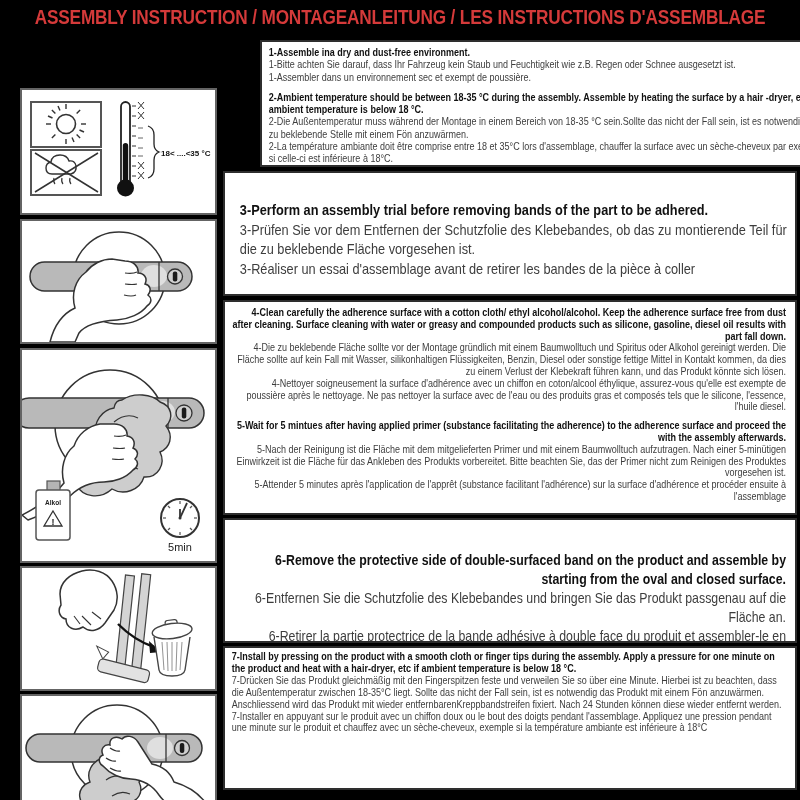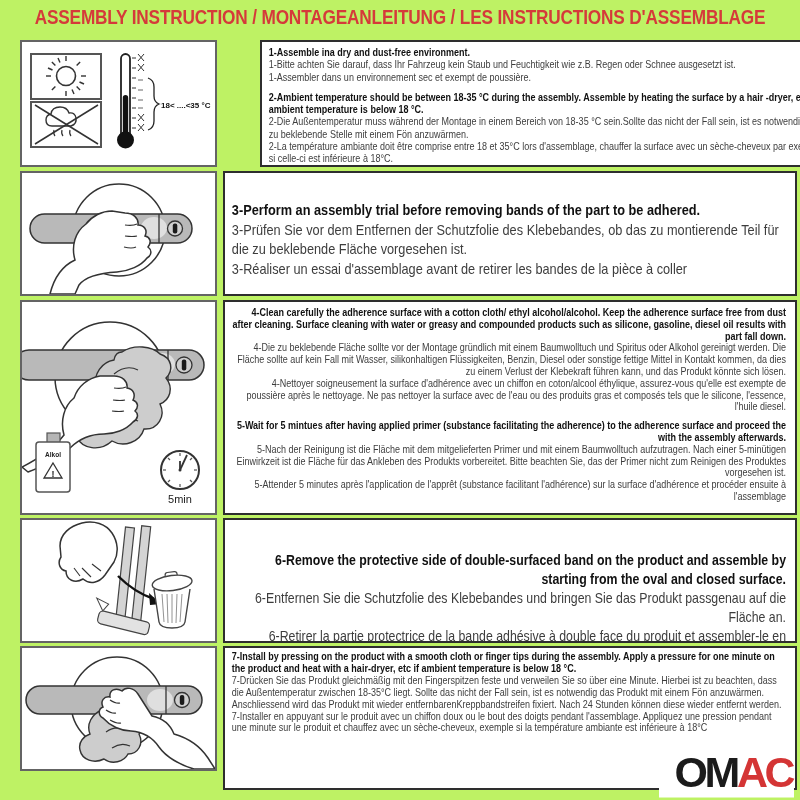--- a/index.html
+++ b/index.html
@@ -1,24 +1,24 @@
 <!DOCTYPE html>
 <html><head>
 <meta charset="utf-8">
 <style>
   html,body{margin:0;padding:0;background:#ffffff;}
   body{font-family:"Liberation Sans","DejaVu Sans",sans-serif;}
-  .page{position:relative;width:800px;height:800px;background:#bef264;overflow:hidden;}
+  .page{position:relative;width:800px;height:800px;background:#000000;overflow:hidden;}
 
   .title{position:absolute;top:5px;left:50%;transform:translateX(-50%) scaleX(0.82);
          transform-origin:center top;white-space:nowrap;font-size:21px;font-weight:700;
          letter-spacing:-0.2px;color:#d53a3a;}
 
   .lbox{position:absolute;left:20px;width:197px;background:#fff;
-        border:2px solid #646464;box-sizing:border-box;overflow:hidden;}
+        border:2px solid #646464;box-sizing:border-box;overflow:hidden;margin-top:48px;}
   .rbox{position:absolute;left:223px;width:574px;background:#fff;
         border:2px solid #2e2e2e;box-sizing:border-box;overflow:hidden;}
 
   .txt{width:652px;transform:scaleX(0.85);transform-origin:0 0;color:#3d3d3d;}
   .txt p{margin:0;}
   .txt .en{font-weight:700;color:#111;}
   .step{margin-bottom:8px;}
   .step:last-child{margin-bottom:0;}
 
   .fs-small .txt{font-size:10.6px;line-height:12.3px;padding:4px 0 0 8px;}
@@ -139,21 +139,21 @@
                  C111,40 117,45 116,52 C122,52 126,57 123,63 C128,64 130,69 126,74
                  C130,77 130,82 125,85 C119,93 107,98 95,99 C79,100 63,104 57,112 L53,121 Z" fill="#fff" stroke="#333" stroke-width="1.5"></path>
         <g fill="none" stroke="#333" stroke-width="1.2">
           <path d="M103,52 q8,1 12,-1"></path>
             <path d="M103,63 q8,1 12,0"></path>
             <path d="M102,74 q8,2 12,0"></path>
         </g>
       </g>
     </svg>
   </div>
-  <div class="rbox fs-big" style="top:171px;height:125px;">
+  <div class="rbox fs-big" style="top:171px;height:125px;padding-left:8px;">
     <div class="txt">
       <div class="step">
         <p class="en">3-Perform an assembly trial before removing bands of the part to be adhered.</p>
         <p>3-Prüfen Sie vor dem Entfernen der Schutzfolie des Klebebandes, ob das zu montierende Teil für die zu beklebende Fläche vorgesehen ist.</p>
         <p>3-Réaliser un essai d'assemblage avant de retirer les bandes de la pièce à coller</p>
       </div>
     </div>
   </div>
 
   <div class="lbox" style="top:300px;height:215px;">
@@ -313,17 +313,14 @@
   <div class="rbox fs-small5" style="top:646px;height:144px;">
     <div class="txt">
       <div class="step">
         <p class="en">7-Install by pressing on the product with a smooth cloth or finger tips during the assembly. Apply a pressure for one minute on the product and heat with a hair-dryer, etc if ambient temperature is below 18 °C.</p>
         <p>7-Drücken Sie das Produkt gleichmäßig mit den Fingerspitzen feste und verweilen Sie so über eine Minute. Hierbei ist zu beachten, dass die Außentemperatur zwischen 18-35°C liegt. Sollte das nicht der Fall sein, ist es notwendig das Produkt mit einem Fön anzuwärmen. Anschliessend wird das Produkt mit wieder entfernbarenKreppbandstreifen fixiert. Nach 24 Stunden können diese wieder entfernt werden.</p>
         <p>7-Installer en appuyant sur le produit avec un chiffon doux ou le bout des doigts pendant l'assemblage. Appliquez une pression pendant une minute sur le produit et chauffez avec un sèche-cheveux, exemple si la température ambiante est inférieure à 18°C</p>
       </div>
     </div>
   </div>
 
-  <div class="logo">
-    <span class="blk">OM</span><span class="red">AC</span>
-  </div>
 
 </div>
 
 </body></html>

